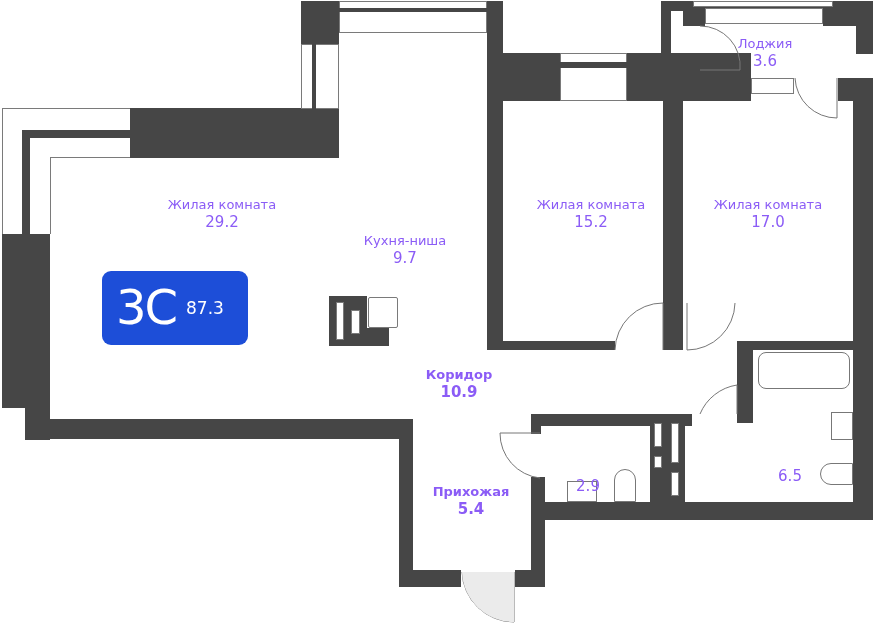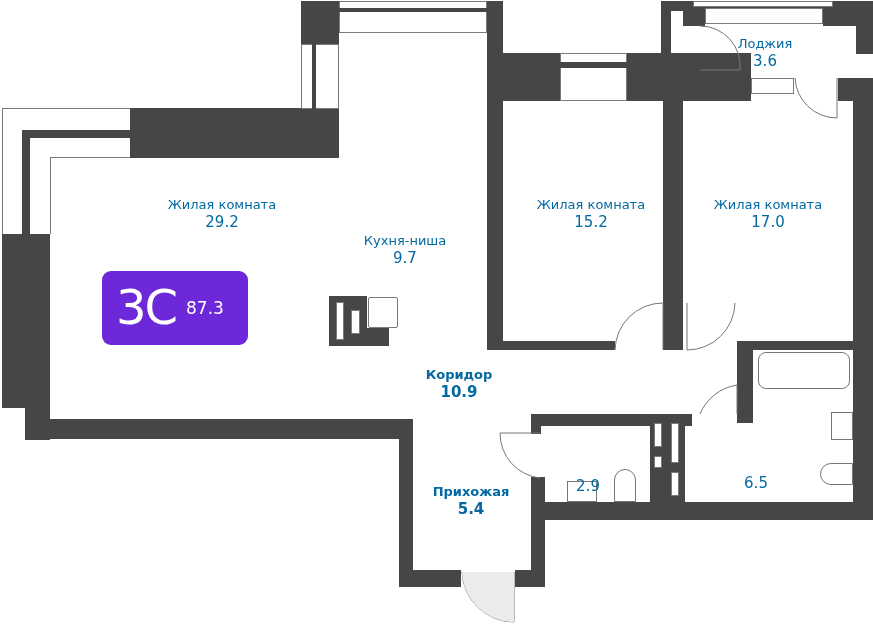--- a/index.html
+++ b/index.html
@@ -1,21 +1,21 @@
 <!DOCTYPE html>
 <html><head>
 <meta charset="utf-8">
 <style>
   html, body { margin:0; padding:0; background:#ffffff; }
   body { width:873px; height:626px; position:relative; overflow:hidden; font-family:"DejaVu Sans","Liberation Sans",sans-serif; }
   .w { position:absolute; background:#464646; }
   .win { position:absolute; background:#ffffff; border:1px solid #7a7a7a; box-sizing:border-box; }
-  .label { position:absolute; text-align:center; color:#0369a1; font-size:13px; line-height:16px; white-space:nowrap; transform:translateX(-50%); }
+  .label { position:absolute; text-align:center; color:#8b5cf6; font-size:13px; line-height:16px; white-space:nowrap; transform:translateX(-50%); }
   .label .area { font-size:15px; line-height:19px; display:block; }
-  .badge { position:absolute; left:102px; top:271px; width:146px; height:74px; background:#6d28d9; border-radius:9px; color:#fff;text-align:center; }
+  .badge { position:absolute; left:102px; top:271px; width:146px; height:74px; background:#1d4ed8; border-radius:9px; color:#fff;text-align:center; }
   .badge .type { position:absolute; left:14px; top:6px; font-size:48px; line-height:60px; font-weight:normal; letter-spacing:-2px; }
   .badge .total { position:absolute; left:84px; top:26px; font-size:17px; line-height:22px; }
   .door { position:absolute; border:1px solid #777; box-sizing:border-box; }
   svg.ov { position:absolute; left:0; top:0; }
 </style>
 </head>
 <body>
 
 <div style="position:absolute;left:0;top:0;width:873px;height:626px;">
 
@@ -130,15 +130,15 @@
   <span>Коридор</span>
   <span class="area">10.9</span>
 </div>
 <div class="label" style="left:471px;top:484px;font-weight:bold;">
   <span>Прихожая</span>
   <span class="area">5.4</span>
 </div>
 <div class="label" style="left:588px;top:456px;margin-top:21px;">
   <span class="area">2.9</span>
 </div>
-<div class="label" style="left:756px;top:467px;margin-top:7px;">
+<div class="label" style="left:790px;top:467px;">
   <span class="area">6.5</span>
 </div>
 
 </body></html>

